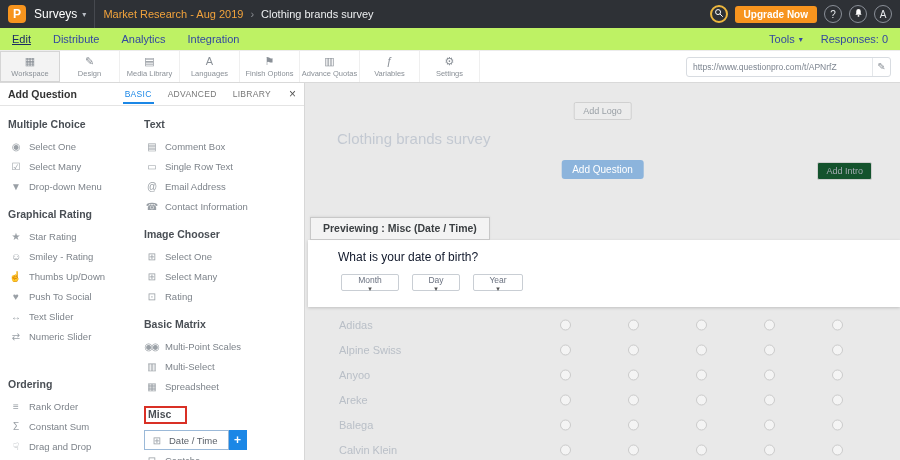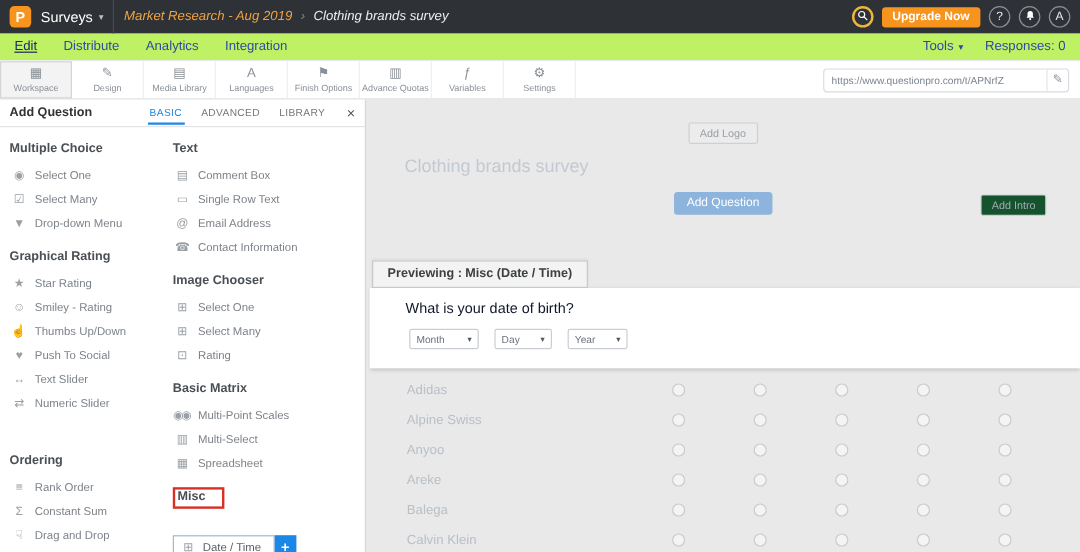--- a/index.html
+++ b/index.html
@@ -8,21 +8,21 @@
     width: 900px; height: 460px; position: relative; overflow: hidden;
     font-family: "Liberation Sans", sans-serif; background:#fff;
   }
   
   .topbar { height:28px; background:#2e3136; display:flex; align-items:center; padding:0 8px; gap:8px; }
   .logo { width:18px; height:18px; border-radius:4px; background:#f7941e; color:#fff; font-weight:bold;
           font-size:12px; display:flex; align-items:center; justify-content:center; }
   .surveys { color:#fff; font-size:12px; display:flex; align-items:center; gap:5px; cursor:pointer; }
   .caret { font-size:8px; color:#b9bdc4; }
   .tb-sep { width:1px; height:28px; background:#46494f; }
-  .crumb { display:flex; align-items:center; gap:7px; font-size:11px;font-style:italic; }
+  .crumb { display:flex; align-items:center; gap:7px; font-size:11px; }
   .crumb-parent { color:#f2a33c; cursor:pointer; }
   .crumb-sep { color:#8a8d93; }
   .crumb-current { color:#eceef0; }
   .tb-right { margin-left:auto; display:flex; align-items:flex-end; gap:7px; }
   .circle-btn { width:18px; height:18px; border-radius:50%; border:1px solid #8a8f98; color:#e8eaed;
                 display:flex; align-items:center; justify-content:center; font-size:10px; cursor:pointer; background:transparent; }
   .search-btn { border:2px solid #edb73e; }
   .upgrade-btn { background:#f7941e; color:#fff; font-size:10px; font-weight:bold; padding:3px 9px;
                  border-radius:3px; cursor:pointer; }
   
@@ -56,21 +56,21 @@
   .qp-header { height:23px; display:flex; align-items:center; border-bottom:1px solid #e4e4e4; padding:0 8px; gap:12px; flex:none; }
   .qp-title { font-size:10.5px; font-weight:bold; color:#333; margin-right:auto; }
   .qp-tab { font-size:8.5px; color:#777; letter-spacing:.3px; padding:5px 2px; cursor:pointer; }
   .qp-tab.active { color:#1b87e6; box-shadow: inset 0 -2px 0 #1b87e6; }
   .qp-close { color:#555; font-size:12px; margin-left:4px; cursor:pointer; }
   .qp-cols { flex:1; display:flex; padding-left:8px; overflow:hidden; }
   .qp-col1 { width:128px; }
   .qp-col2 { flex:1; padding-left:8px; }
   .sec-h { font-size:10.5px; color:#4a4f55; font-weight:bold; margin:12px 0 6px; }
   .sec-h.mt-lg { margin-top:32px; }
-  .sec-h.misc { display:inline-block; border:2px solid #d93025; padding:0 14px 2px 2px; margin:10px 0 22px; }
+  .sec-h.misc { display:inline-block; border:2px solid #d93025; padding:0 14px 2px 2px; margin:10px 0 6px; }
   .q-item { display:flex; align-items:center; gap:7px; height:20px; color:#7d838a; font-size:9.5px; cursor:pointer; }
   .q-icon { width:14px; text-align:center; color:#9aa0a6; font-size:10px; flex:none; letter-spacing:-2px; }
   .dt-row { display:flex; align-items:center; }
   .dt-box { display:flex; align-items:center; gap:6px; border:1px solid #9bb9d8; background:#fff; height:20px;
             padding:0 10px 0 4px; font-size:9.5px; color:#5a6068; cursor:pointer; }
   .plus-btn { width:18px; height:20px; background:#1b87e6; color:#fff; display:flex; align-items:center;
               justify-content:center; font-size:12px; font-weight:bold; cursor:pointer; }
   
   .canvas { flex:1; position:relative; background:#e9e9e9; overflow:hidden; }
   .add-logo { position:absolute; top:19px; left:50%; transform:translateX(-50%); background:#ececec;
@@ -81,21 +81,21 @@
   .add-intro-btn { position:absolute; top:79px; right:28px; background:#14532d; border:1px solid #cfcfcf;
               border-radius:2px; color:#a5abb3; font-size:9px; padding:3px 8px; cursor:pointer; }
   .pv-tab { position:absolute; top:134px; left:5px; height:23px; line-height:21px; background:#f3f3f3;
             border:1px solid #c8c8c8; padding:0 12px; font-size:10.5px; font-weight:bold; color:#3c4043;
             z-index:2; box-shadow:0 -1px 2px rgba(0,0,0,.06); }
   .pv-panel { position:absolute; top:157px; left:3px; right:0; height:67px; background:#fff;
               box-shadow:0 1px 3px rgba(0,0,0,.18); z-index:1; }
   .pv-question { position:absolute; top:10px; left:30px; font-size:12px; color:#0f172a; }
   .pv-dd-row { position:absolute; top:34px; left:33px; display:flex; gap:13px; }
   .dd { display:flex; align-items:center; justify-content:space-between; border:1px solid #c9ced4;
-        border-radius:2px; height:17px; font-size:8.5px; color:#6b7280; padding:0 5px; background:#fff; cursor:pointer; }
+        border-radius:2px; height:17px; font-size:8.5px; color:#6b7280; padding:0 5px; background:#fff; cursor:pointer;flex-direction:column; }
   .dd-m { width:58px; } .dd-d { width:48px; } .dd-y { width:50px; }
   .dd-caret { font-size:7px; color:#555; }
   .rows { position:absolute; top:229px; left:0; right:0; }
   .brand-row { height:25px; position:relative; }
   .brand-label { position:absolute; left:34px; top:50%; transform:translateY(-50%); font-size:11px; color:#b9bfc7; }
   .radio { position:absolute; top:50%; transform:translateY(-50%); width:11px; height:11px; border-radius:50%;
            border:1px solid #cbcbcb; background:#f4f4f4; cursor:pointer; }
   .c1{left:255px} .c2{left:323px} .c3{left:391px} .c4{left:459px} .c5{left:527px}
 </style>
 </head>

